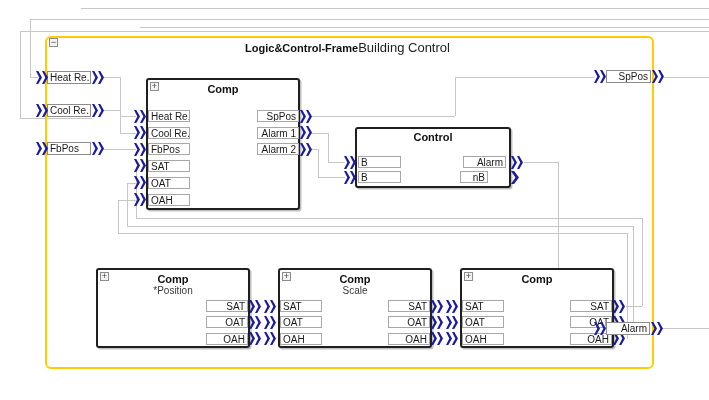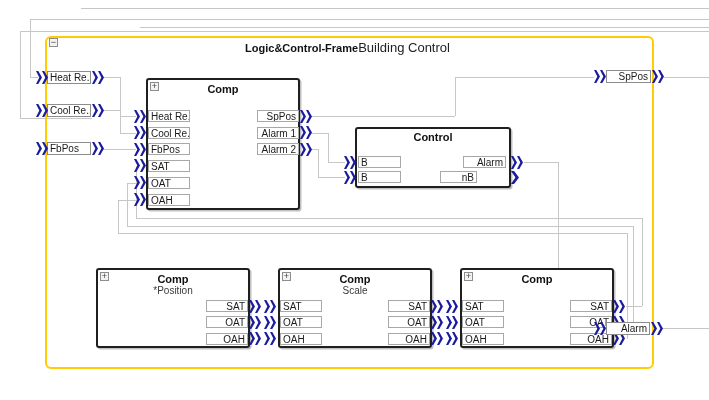--- a/index.html
+++ b/index.html
@@ -151,21 +151,21 @@
   <div class="slot" style="left:358px;top:171px;width:43px">B</div>
   <div class="chev" style="left:344px;top:156px">
       <span class="cu"></span>
       <span class="cu"></span>
     </div>
   <div class="chev" style="left:344px;top:171px">
       <span class="cu"></span>
       <span class="cu"></span>
     </div>
   <div class="slot right" style="left:463px;top:156px;width:43px">Alarm</div>
-  <div class="slot right" style="left:440px;top:171px;width:37px">nB</div>
+  <div class="slot right" style="left:460px;top:171px;width:28px">nB</div>
   <div class="chev" style="left:511px;top:156px">
       <span class="cu"></span>
       <span class="cu"></span>
     </div>
   <div class="chev" style="left:511px;top:171px">
       <span class="cu wide"></span>
     </div>
 
   <div class="block" style="left:96px;top:268px;width:154px;height:80px;">
     <div class="blk-title" style="top:3px">Comp</div>

